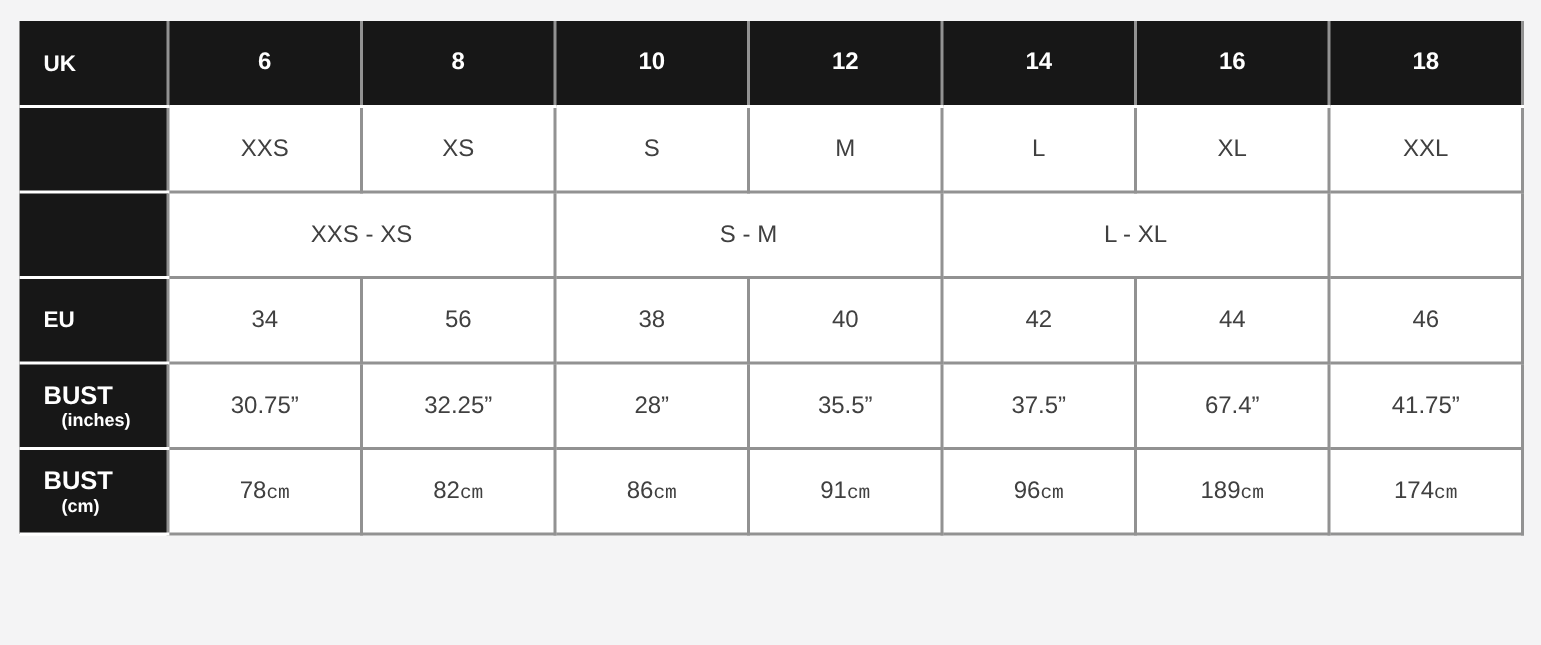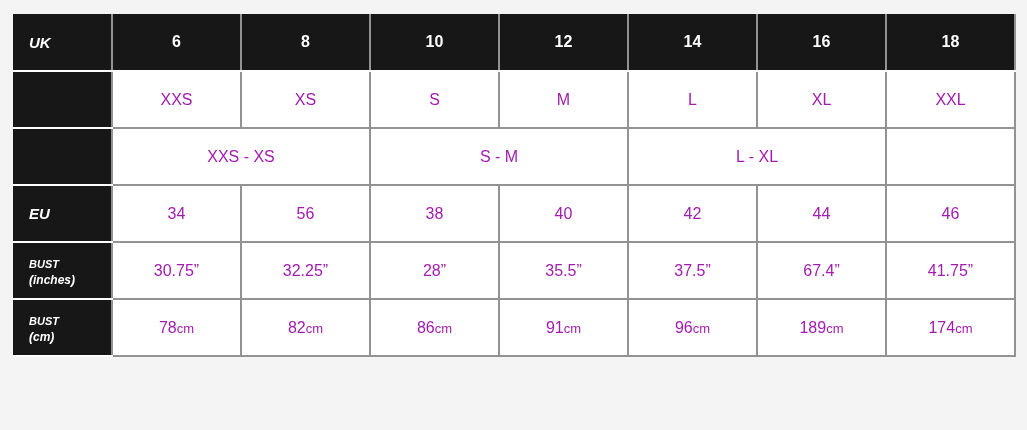--- a/index.html
+++ b/index.html
@@ -21,43 +21,43 @@
     background: #ffffff;
   }
   col.c-label { width: 99px; }
   col.c-size  { width: 129px; }
   td {
     border: 2px solid #929292;
     height: 57px;
     text-align: center;
     vertical-align: middle;
     font-size: 16px;
-    color: #a21caf;
+    color: #404040;
     background: #ffffff;
     padding: 0;
   }
   
   td.dark {
     background: #171717;
     color: #ffffff;
     border-top-color: #ffffff;
     border-bottom-color: #ffffff;
   }
   td.lbl {
     text-align: left;
     padding-left: 16px;
     font-weight: 700;
     font-size: 15px;
   }
   td.hnum { font-weight: 700; font-size: 16px; }
   tr.first-row td { border-top-style: hidden; }
-  td.first-col { border-left-style: hidden; font-style: italic; }
-  .lbl-main { font-size: 11px; font-weight: 700; line-height: 18px; }
-  .lbl-sub  { font-size: 12px; font-weight: 700; line-height: 14px; }
-  .unit { font-size: 13px; }
+  td.first-col { border-left-style: hidden; }
+  .lbl-main { font-size: 17px; font-weight: 700; line-height: 18px; }
+  .lbl-sub  { font-size: 12px; font-weight: 700; line-height: 14px; margin-left: 12px; }
+  .unit { font-size: 13px; font-family: Liberation Mono, monospace; }
 </style>
 </head>
 <body>
 
 <table class="size-chart">
   <colgroup>
     <col class="c-label">
     <col class="c-size">
       <col class="c-size">
       <col class="c-size">

